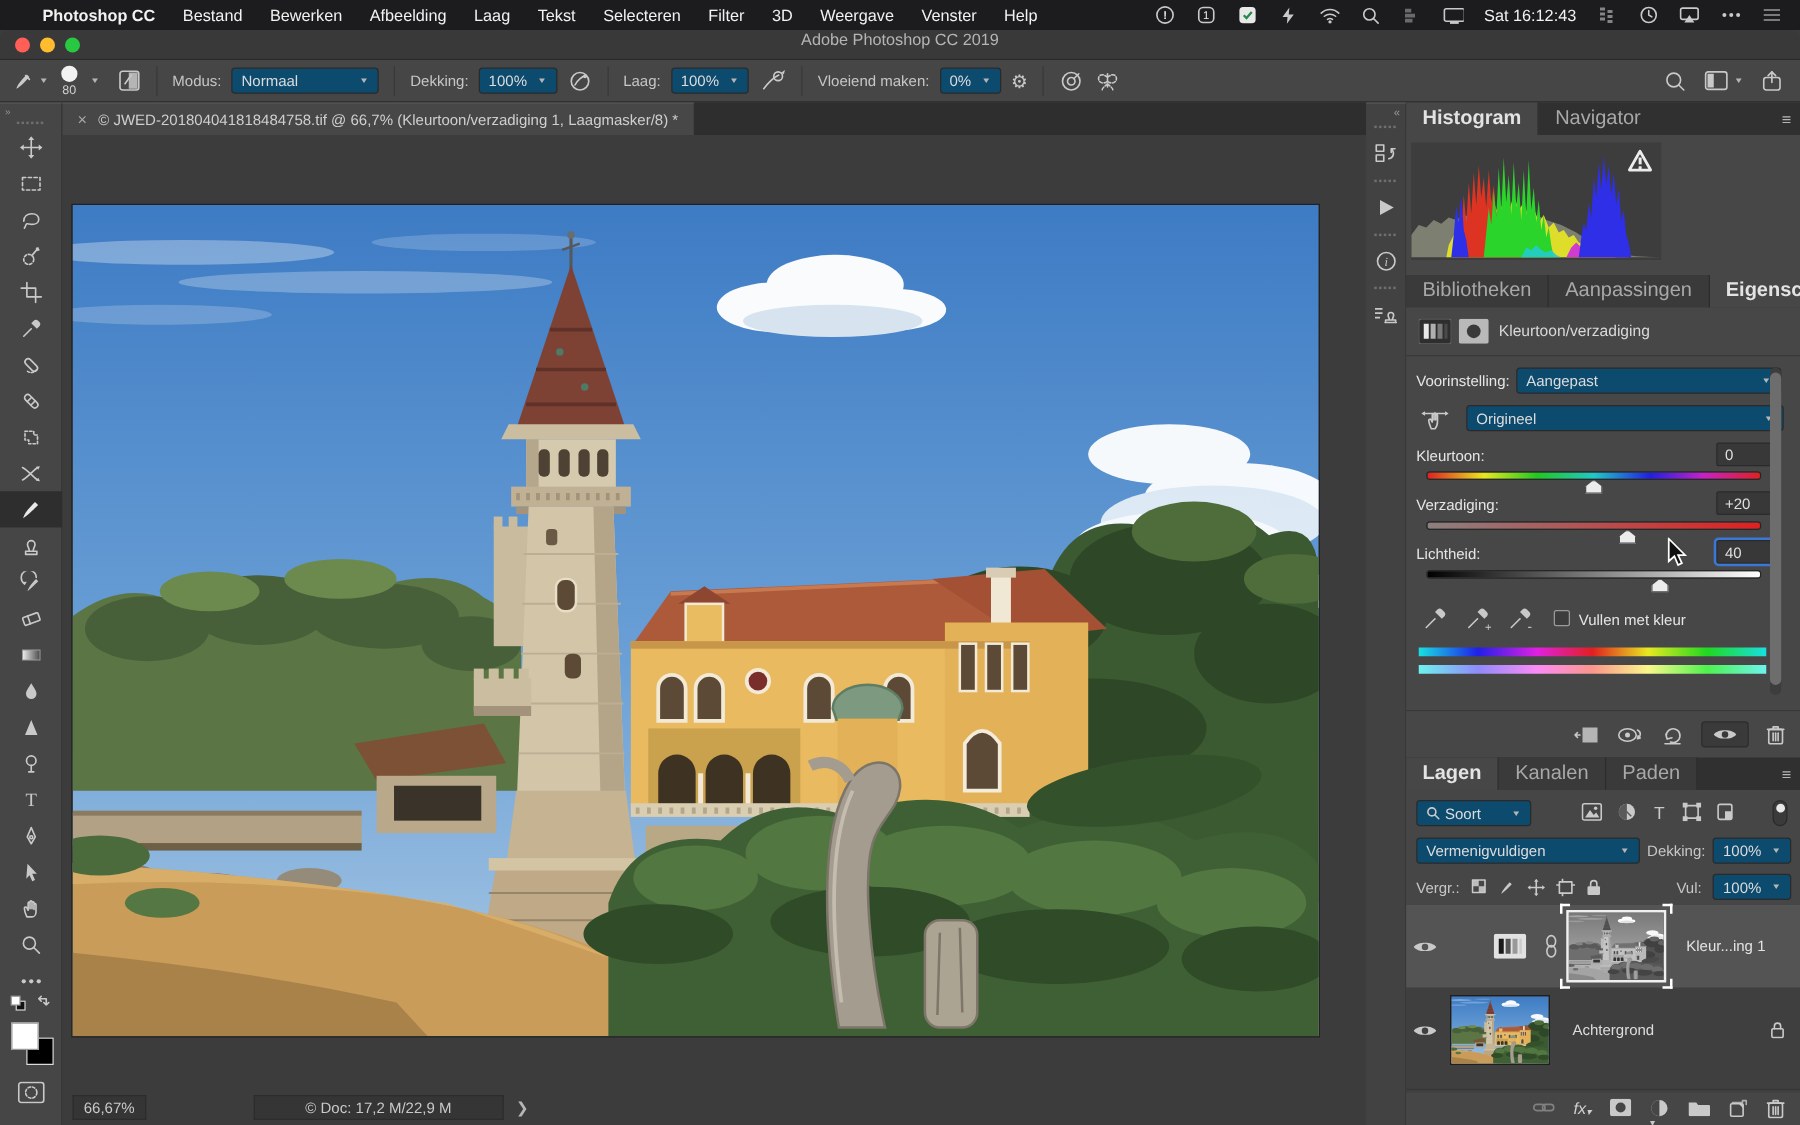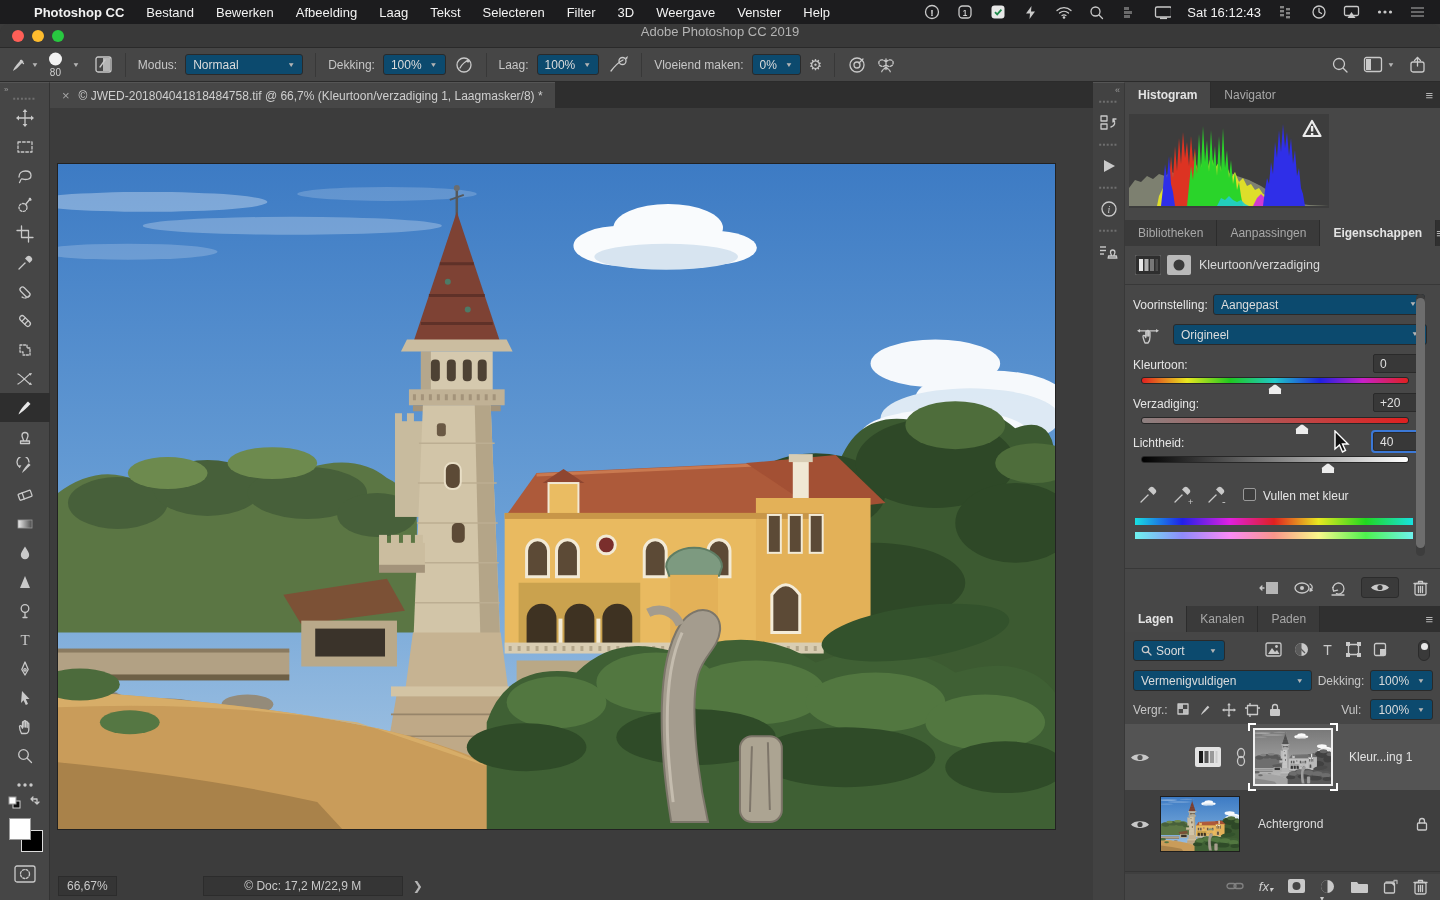--- a/index.html
+++ b/index.html
@@ -45,21 +45,21 @@
   #doctab .x{color:#a5a5a5;font-size:13px}
   #canvasphoto{left:7px;top:81px;border:1px solid #222}
   #docstatus{left:0;top:790px;width:1043px;height:28px;background:#3c3c3c;display:flex;align-items:center;gap:10px;padding:0 8px}
   .inset{background:#353535;border:1px solid #2c2c2c;height:20px;display:flex;align-items:center;padding:0 8px;color:#c9c9c9}
   
   #rightcol{left:1093px;top:0;width:347px;height:818px;background:#464646}
   #stripcol{left:0;top:0;width:32px;height:818px;background:#424242;border-right:1px solid #383838;border-top:1px solid #555}
   .stripbtn{width:32px;height:34px;display:flex;align-items:center;justify-content:center}
   #panels{left:32px;top:0;width:315px;height:818px}
   .tabrow{display:flex;background:#303030;height:26px;align-items:stretch}
-  .ptab{display:flex;align-items:center;padding:0 13px;color:#a8a8a8;background:#3a3a3a;border-right:1px solid #2c2c2c;font-size:12px}
+  .ptab{display:flex;align-items:center;padding:0 13px;color:#a8a8a8;background:#3a3a3a;border-right:1px solid #2c2c2c;font-size:16px}
   .ptab.on{background:#474747;color:#e3e3e3;font-weight:bold}
   .hamb{margin-left:auto;align-self:center;padding-right:8px;color:#b5b5b5;font-size:13px;letter-spacing:-1px}
   .valbox{background:#383838;border:1px solid #2a2a2a;border-radius:2px;height:19px;min-width:46px;display:flex;align-items:center;padding:0 6px;color:#e0e0e0}
   .track{position:absolute;height:7px;border-radius:3px;border:1px solid #272727}
   .thumb{position:absolute;width:14px;height:11px;background:#ececec;border:1px solid #4a4a4a;clip-path:polygon(50% 0,100% 50%,100% 100%,0 100%,0 50%);transform:translateX(-50%)}
   .pxlbl{position:absolute;color:#e5e5e5}
   
   .lrow{position:absolute;left:0;width:315px;display:flex;align-items:center}
   .eyebox{width:30px;display:flex;justify-content:center}
   .scroll{position:absolute;width:9px;border-radius:5px;background:#6d6d6d}

